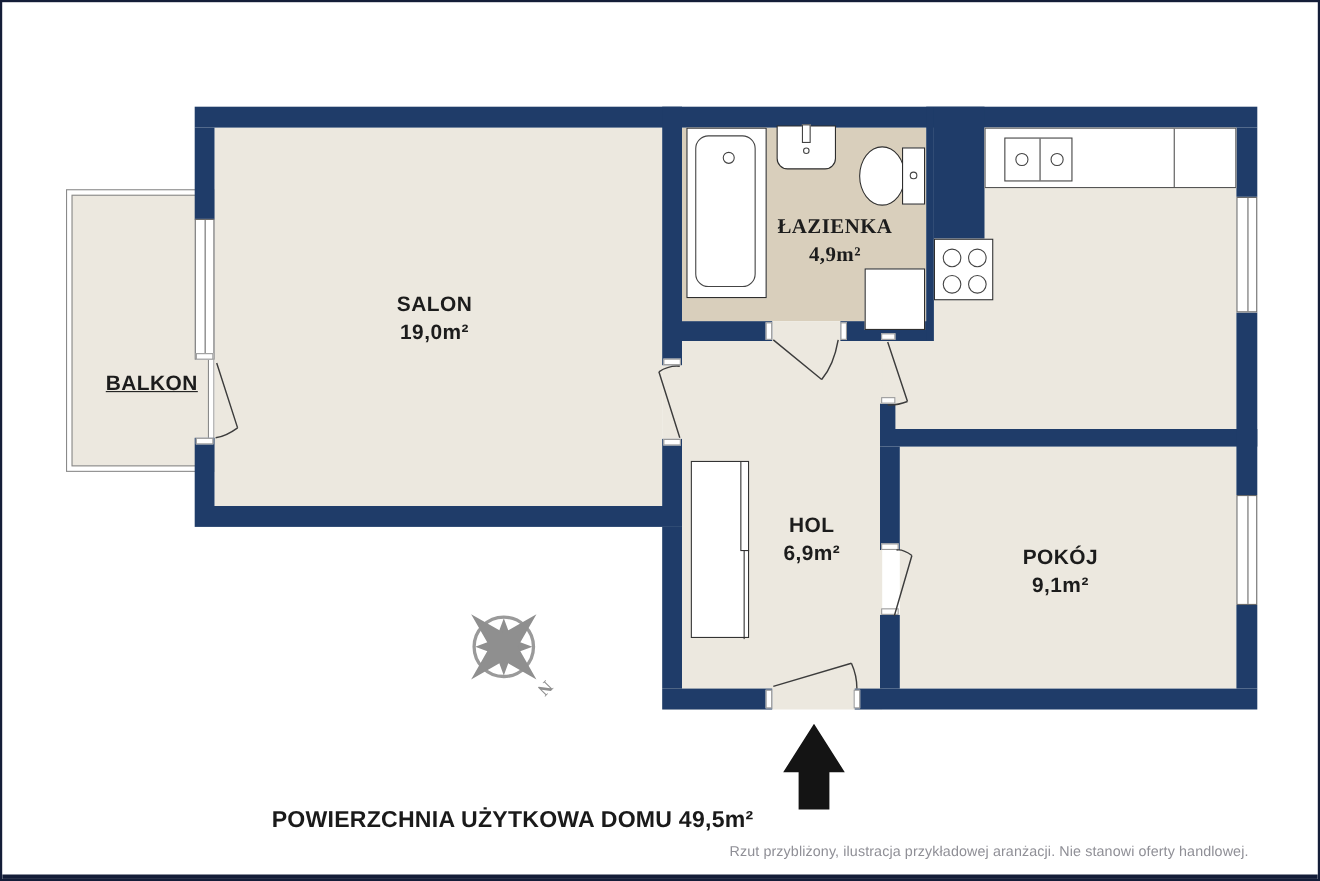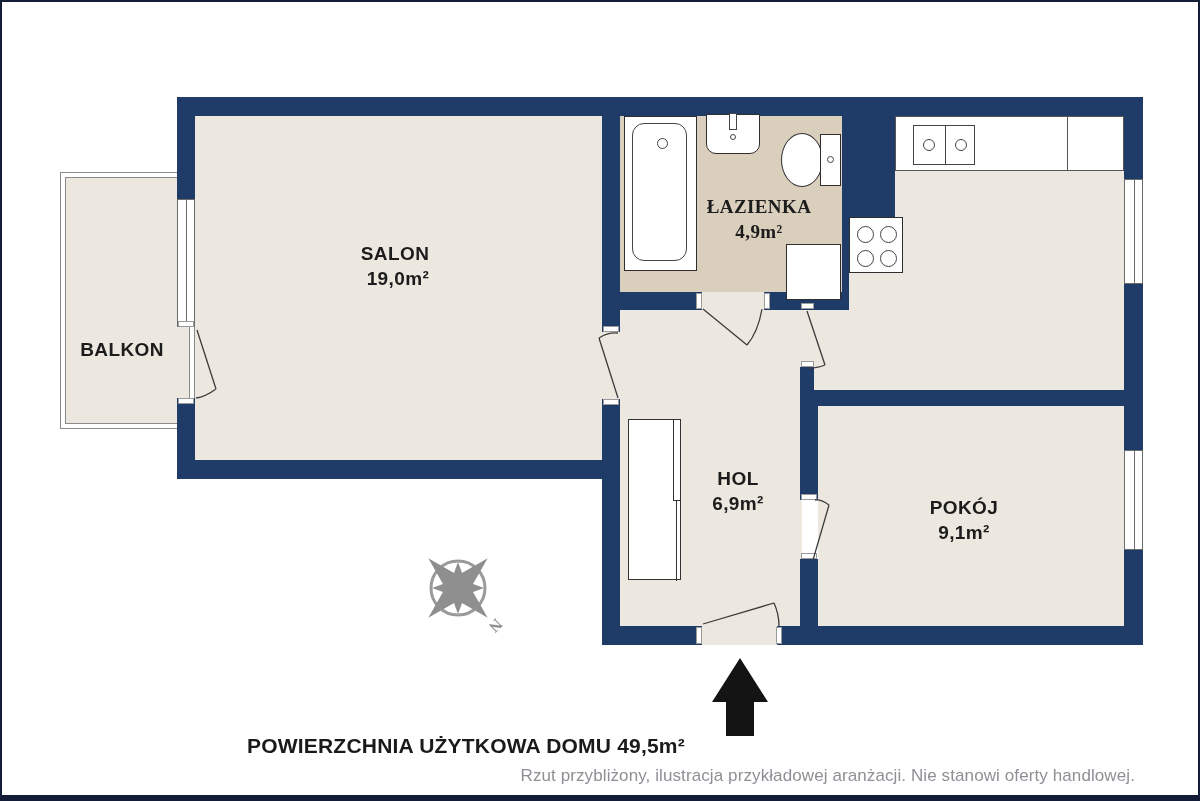--- a/index.html
+++ b/index.html
@@ -39,21 +39,21 @@
     position:absolute;transform:translate(-50%,-50%);
     text-align:center;color:#1c1c1c;font-weight:700;font-size:19px;
     line-height:25px;letter-spacing:.4px;white-space:nowrap;
   }
   .total-area{
     position:absolute;left:245px;top:732px;
     font-weight:700;font-size:21px;color:#1a1a1a;letter-spacing:.2px;
   }
   .disclaimer{
     position:absolute;right:63px;top:764px;
-    font-size:17px;color:var(--muted);letter-spacing:.1px;
+    font-size:13px;color:var(--muted);letter-spacing:.1px;
   }
   .bottom-bar{position:absolute;left:0;right:0;bottom:0;height:4px;background:var(--frame);}
   svg{display:block;}
 </style>
 </head>
 <body>
 
 <div class="page">
 
   <div class="balcony">
@@ -163,37 +163,37 @@
       <path transform="rotate(45)" d="M0,-26 L7,-7 L26,0 L7,7 L0,26 L-7,7 L-26,0 L-7,-7 Z"></path>
       <path d="M0,-42 L9,-9 L42,0 L9,9 L0,42 L-9,9 L-42,0 L-9,-9 Z"></path>
       <text y="-48" text-anchor="middle" font-size="16" font-weight="bold" fill="#8f8f8f" font-family="Liberation Serif, DejaVu Serif, serif">N</text>
     </g>
   </svg>
 
   <svg class="abs" style="left:700px;top:652px;" width="76" height="86" viewBox="0 0 76 86">
     <polygon points="10,48 38,4 66,48 52,48 52,82 24,82 24,48" fill="#141414"></polygon>
   </svg>
 
-  <div class="room-label" style="left:393px;top:264px;text-align:right;">
+  <div class="room-label" style="left:393px;top:288px;">
     <div>SALON</div>
     <div>19,0m²</div>
   </div>
   <div class="room-label" style="left:757px;top:217px;font-family:Liberation Serif, serif;">
     <div>ŁAZIENKA</div>
     <div>4,9m²</div>
   </div>
   <div class="room-label" style="left:736px;top:489px;">
     <div>HOL</div>
     <div>6,9m²</div>
   </div>
   <div class="room-label" style="left:962px;top:518px;">
     <div>POKÓJ</div>
     <div>9,1m²</div>
   </div>
-  <div class="room-label" style="left:120px;top:347px;">
+  <div class="room-label" style="left:136px;top:347px;text-decoration:underline;">
     <div>BALKON</div>
   </div>
 
   <div class="total-area">POWIERZCHNIA UŻYTKOWA DOMU 49,5m²</div>
   <div class="disclaimer">Rzut przybliżony, ilustracja przykładowej aranżacji. Nie stanowi oferty handlowej.</div>
 
   <div class="bottom-bar"></div>
 </div>
 
 </body></html>

